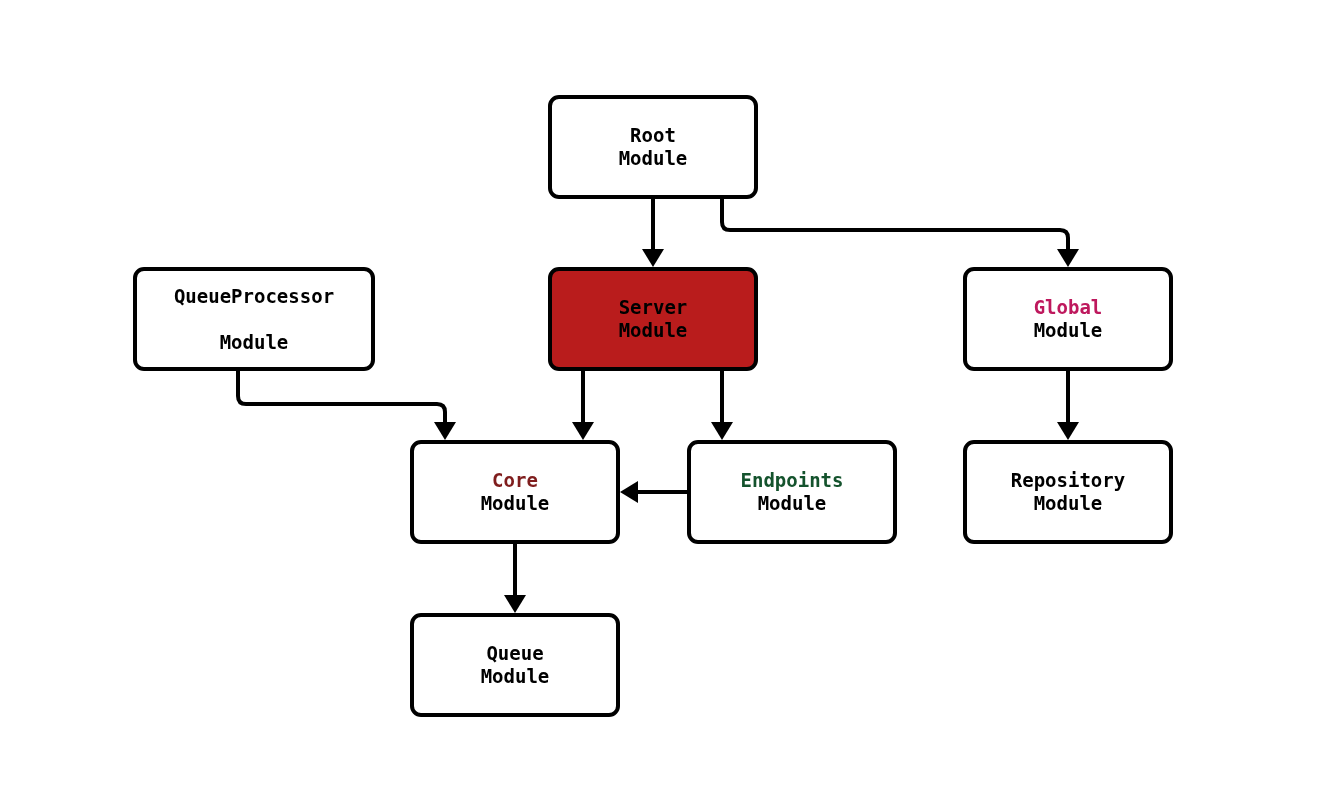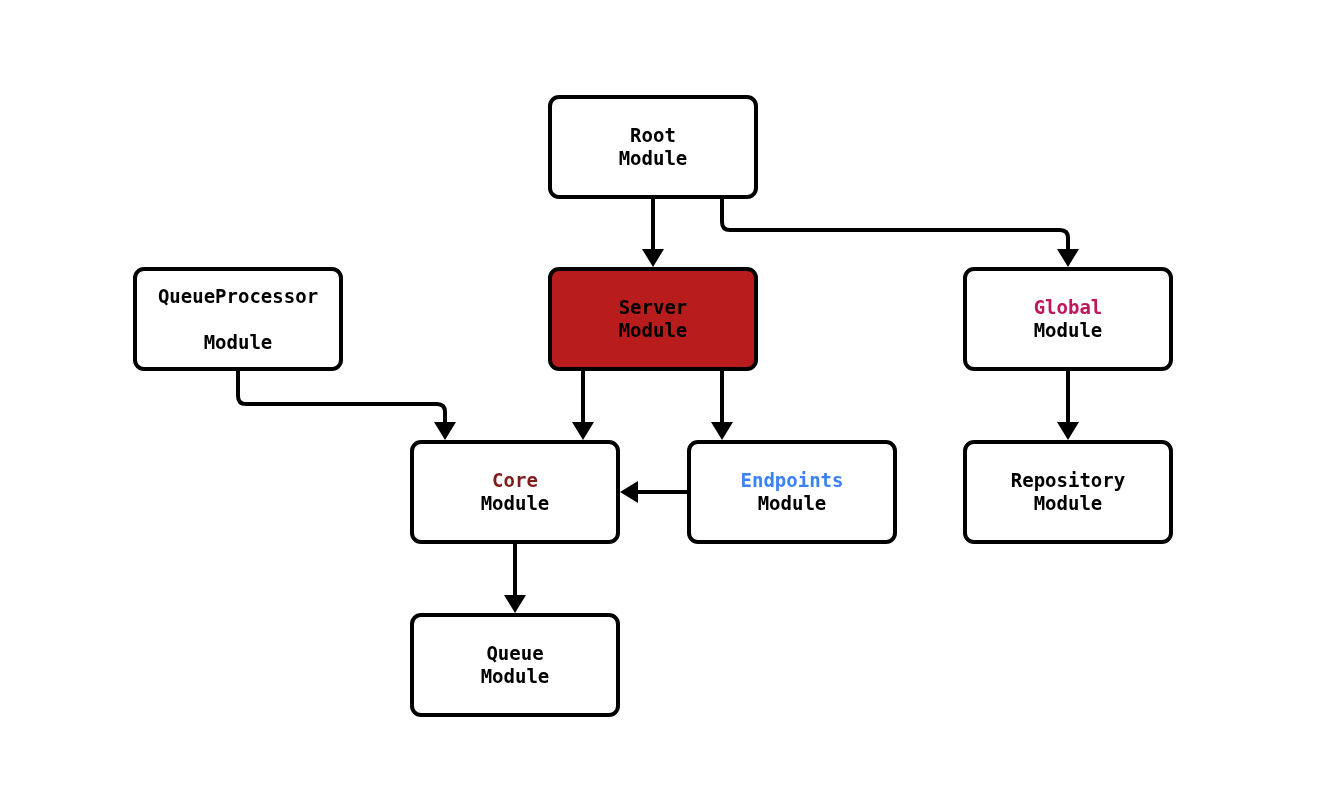--- a/index.html
+++ b/index.html
@@ -85,38 +85,38 @@
         <path d="M 515 544 L 515 598" fill="none" stroke="#000000" stroke-width="4" stroke-linecap="butt" stroke-linejoin="round"></path>
         <polygon points="504,595 526,595 515,613" fill="#000000"></polygon>
       </g>
     </svg>
 
   <div id="node-layer">
       <div class="node" style="left: 548px; top: 95px; width: 210px; height: 104px; border-color: rgb(0, 0, 0); background: rgb(255, 255, 255);">
         <div class="node-label" style="color: rgb(0, 0, 0);">Root</div>
         <div class="node-label" style="color: rgb(0, 0, 0);">Module</div>
       </div>
-      <div class="node" style="left: 133px; top: 267px; width: 210px; height: 104px; border-color: rgb(0, 0, 0); background: rgb(255, 255, 255); gap: 23px;">
+      <div class="node" style="left: 133px; top: 267px; width: 242px; height: 104px; border-color: rgb(0, 0, 0); background: rgb(255, 255, 255); gap: 23px;">
         <div class="node-label" style="color: rgb(0, 0, 0);">QueueProcessor</div>
         <div class="node-label" style="color: rgb(0, 0, 0);">Module</div>
       </div>
       <div class="node" style="left: 548px; top: 267px; width: 210px; height: 104px; border-color: rgb(0, 0, 0); background: #b91c1c;">
         <div class="node-label" style="color: rgb(0, 0, 0);">Server</div>
         <div class="node-label" style="color: rgb(0, 0, 0);">Module</div>
       </div>
       <div class="node" style="left: 963px; top: 267px; width: 210px; height: 104px; border-color: rgb(0, 0, 0); background: rgb(255, 255, 255);">
         <div class="node-label" style="color: #be185d;">Global</div>
         <div class="node-label" style="color: rgb(0, 0, 0);">Module</div>
       </div>
       <div class="node" style="left: 410px; top: 440px; width: 210px; height: 104px; border-color: rgb(0, 0, 0); background: rgb(255, 255, 255);">
         <div class="node-label" style="color: #7f1d1d;">Core</div>
         <div class="node-label" style="color: rgb(0, 0, 0);">Module</div>
       </div>
       <div class="node" style="left: 687px; top: 440px; width: 210px; height: 104px; border-color: rgb(0, 0, 0); background: rgb(255, 255, 255);">
-        <div class="node-label" style="color: #3b82f6;">Endpoints</div>
+        <div class="node-label" style="color: #14532d;">Endpoints</div>
         <div class="node-label" style="color: rgb(0, 0, 0);">Module</div>
       </div>
       <div class="node" style="left: 963px; top: 440px; width: 210px; height: 104px; border-color: rgb(0, 0, 0); background: rgb(255, 255, 255);">
         <div class="node-label" style="color: rgb(0, 0, 0);">Repository</div>
         <div class="node-label" style="color: rgb(0, 0, 0);">Module</div>
       </div>
       <div class="node" style="left: 410px; top: 613px; width: 210px; height: 104px; border-color: rgb(0, 0, 0); background: rgb(255, 255, 255);">
         <div class="node-label" style="color: rgb(0, 0, 0);">Queue</div>
         <div class="node-label" style="color: rgb(0, 0, 0);">Module</div>
       </div>

